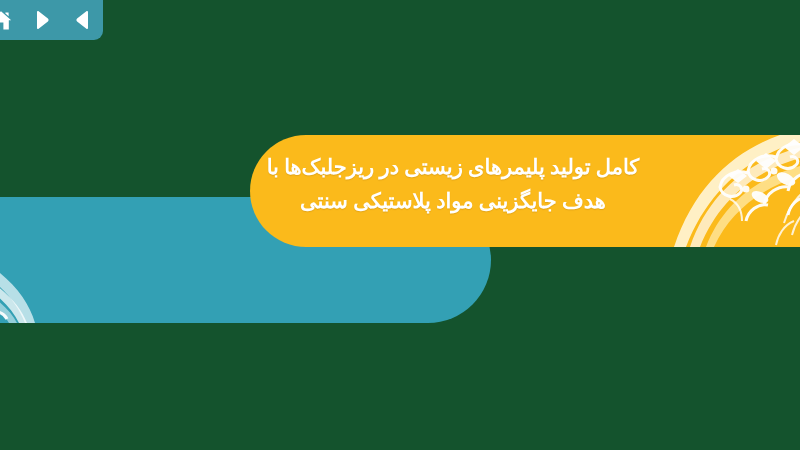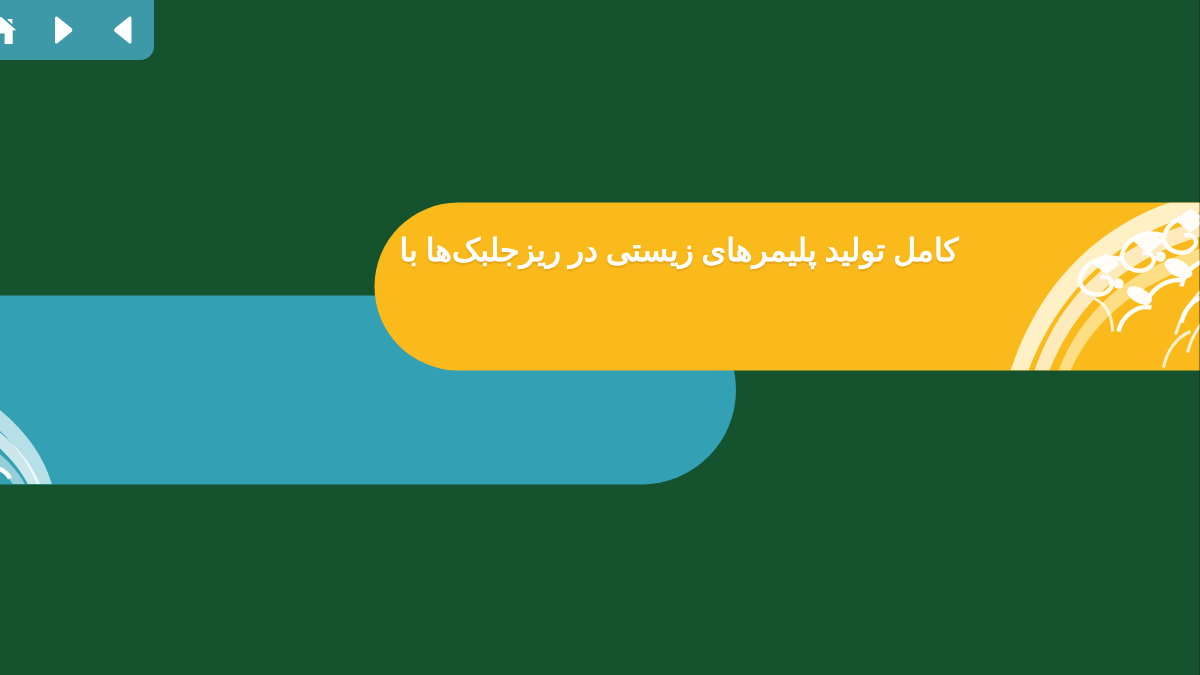--- a/index.html
+++ b/index.html
@@ -193,20 +193,21 @@
             <path d="M 186 86 c -10 4 -16 14 -18 24"></path>
             <path d="M 122 64 c 8 4 12 12 12 22"></path>
           </g>
         </g>
       </svg>
     </div>
   </div>
 
   <div id="title-block">
     <span class="tline">کامل تولید پلیمرهای زیستی در ریزجلبک‌ها با</span>
+    <span class="tline">هدف جایگزینی مواد پلاستیکی سنتی</span>
   </div>
 
   <div id="navbar">
     <div class="navbtn">
       <span>
         <svg width="18" height="20" viewBox="0 0 18 20" xmlns="http://www.w3.org/2000/svg">
           <path d="M14 2.2 C14 1.1 13.2 0.6 12.4 1.2 L3.1 8.6 C2.2 9.3 2.2 10.7 3.1 11.4 L12.4 18.8 C13.2 19.4 14 18.9 14 17.8 Z" fill="#ffffff"></path>
         </svg>
       </span>
     </div>

